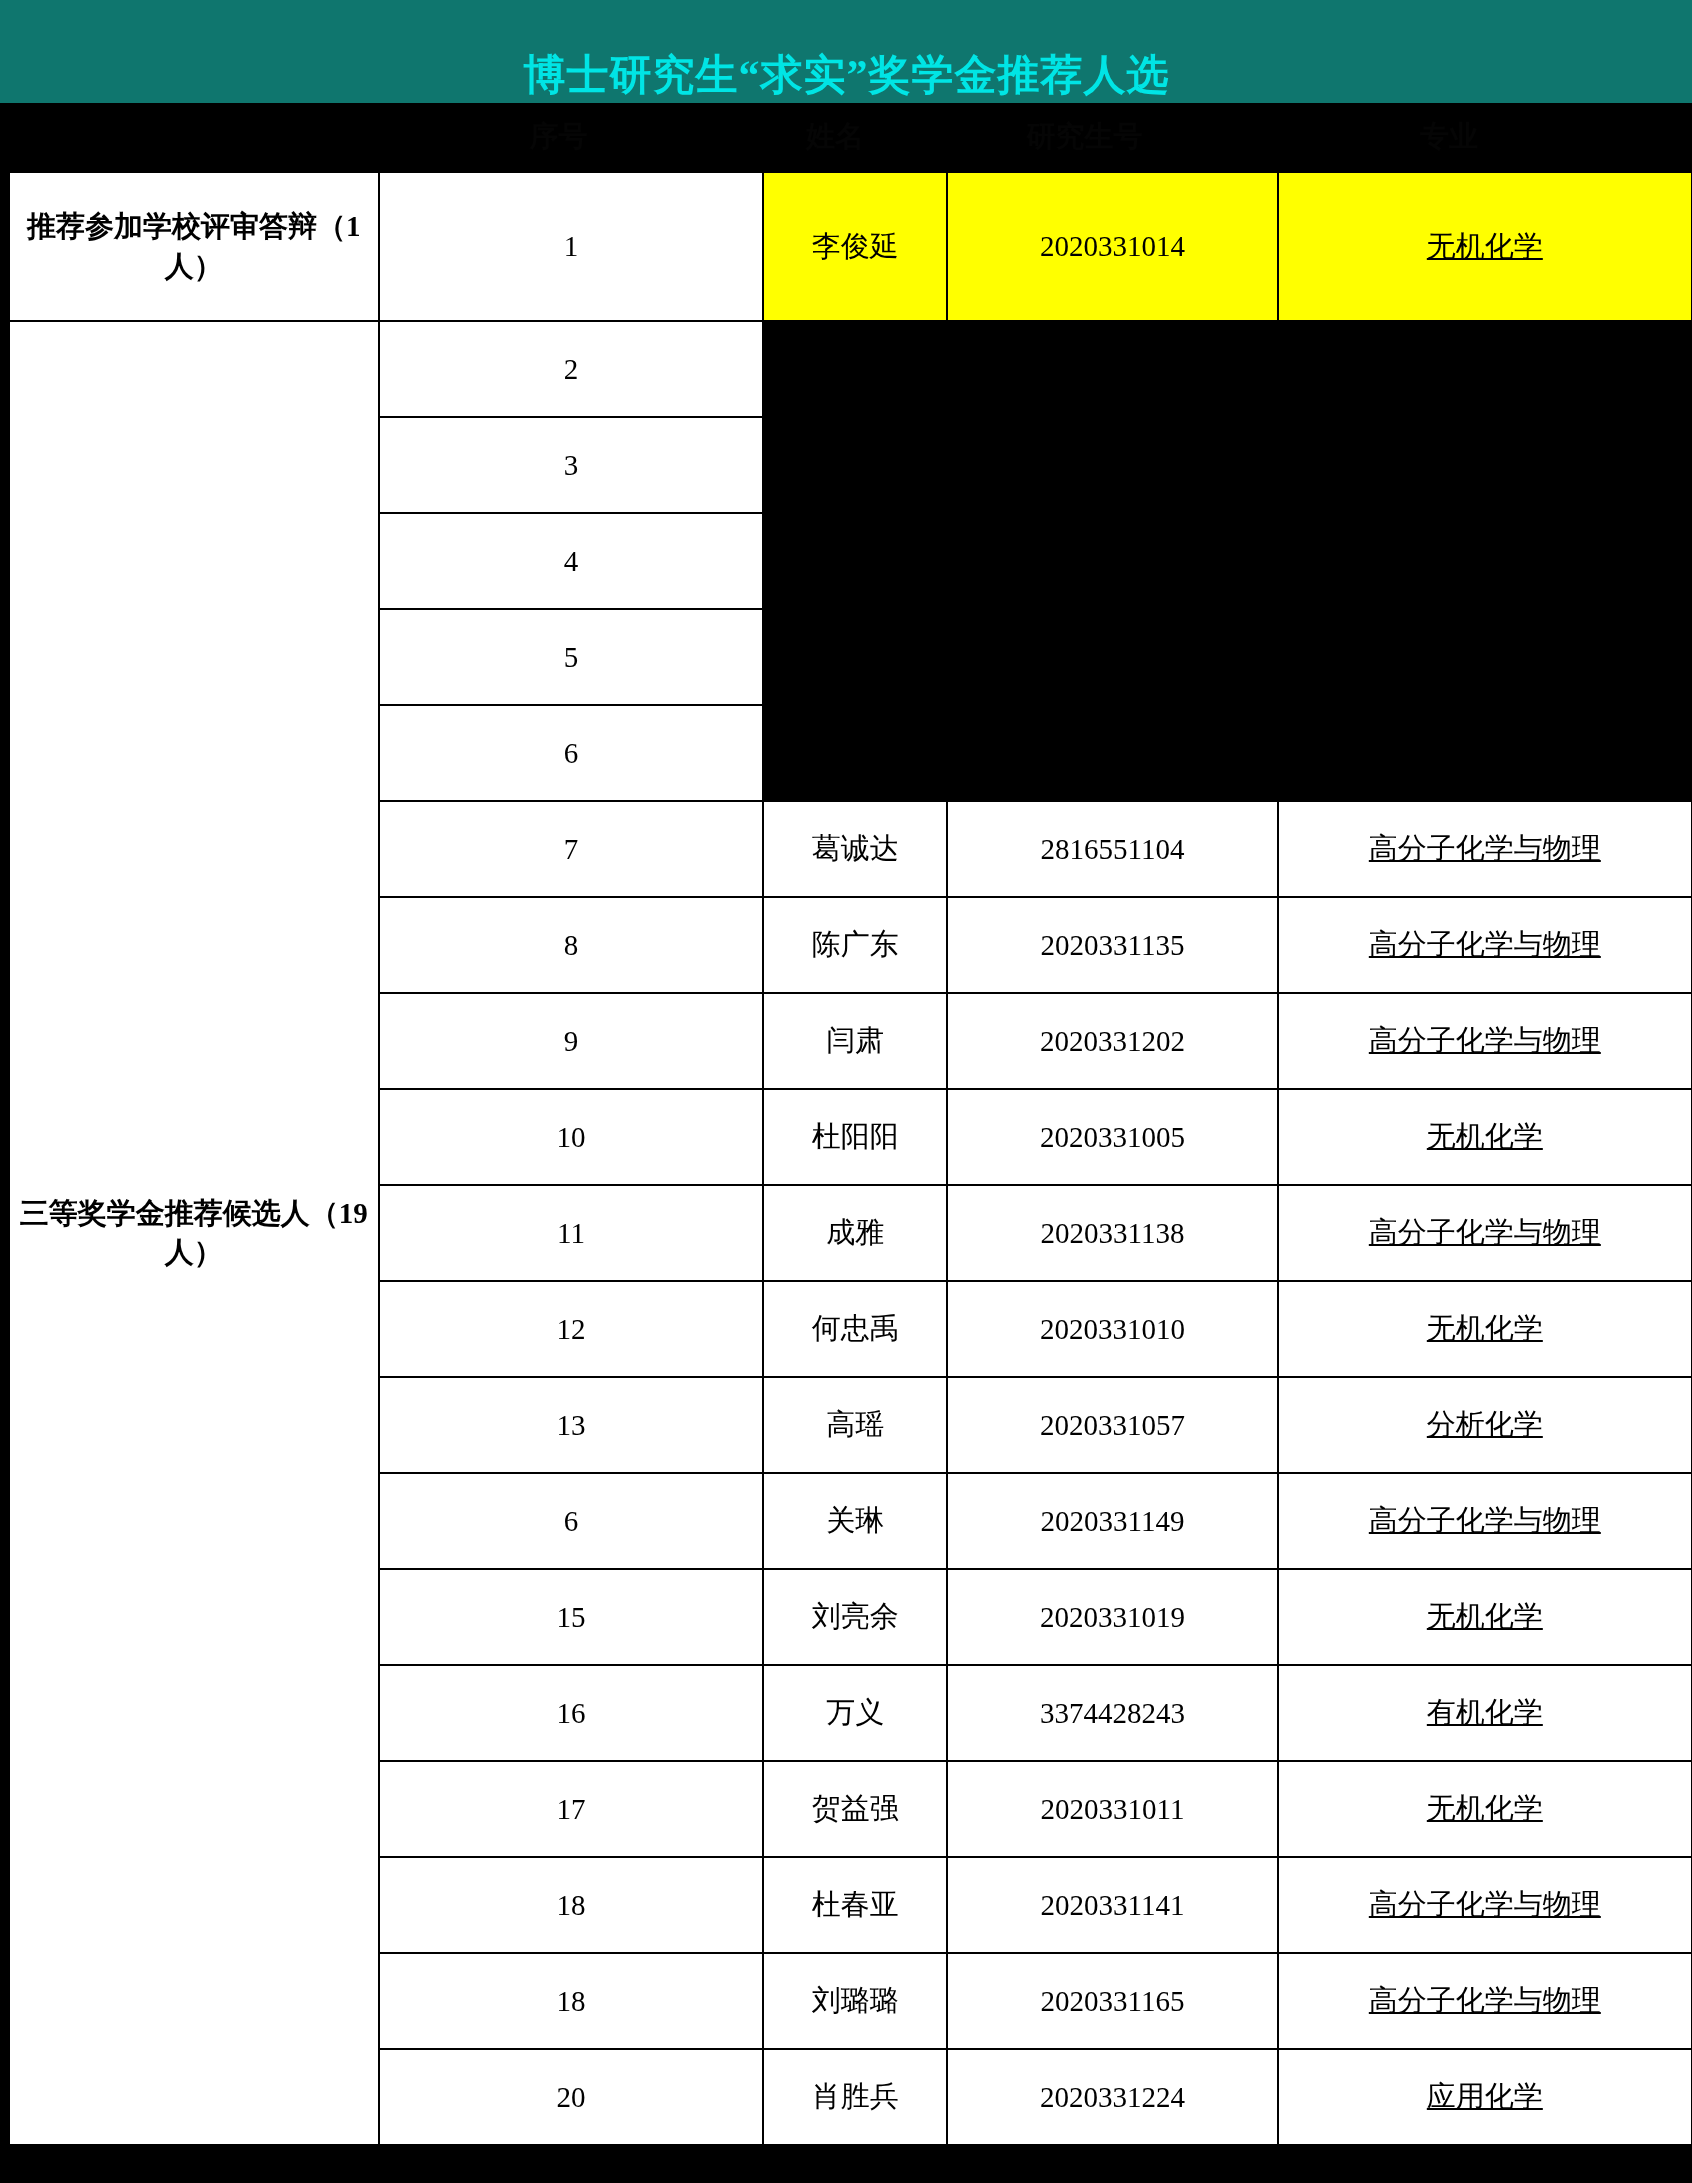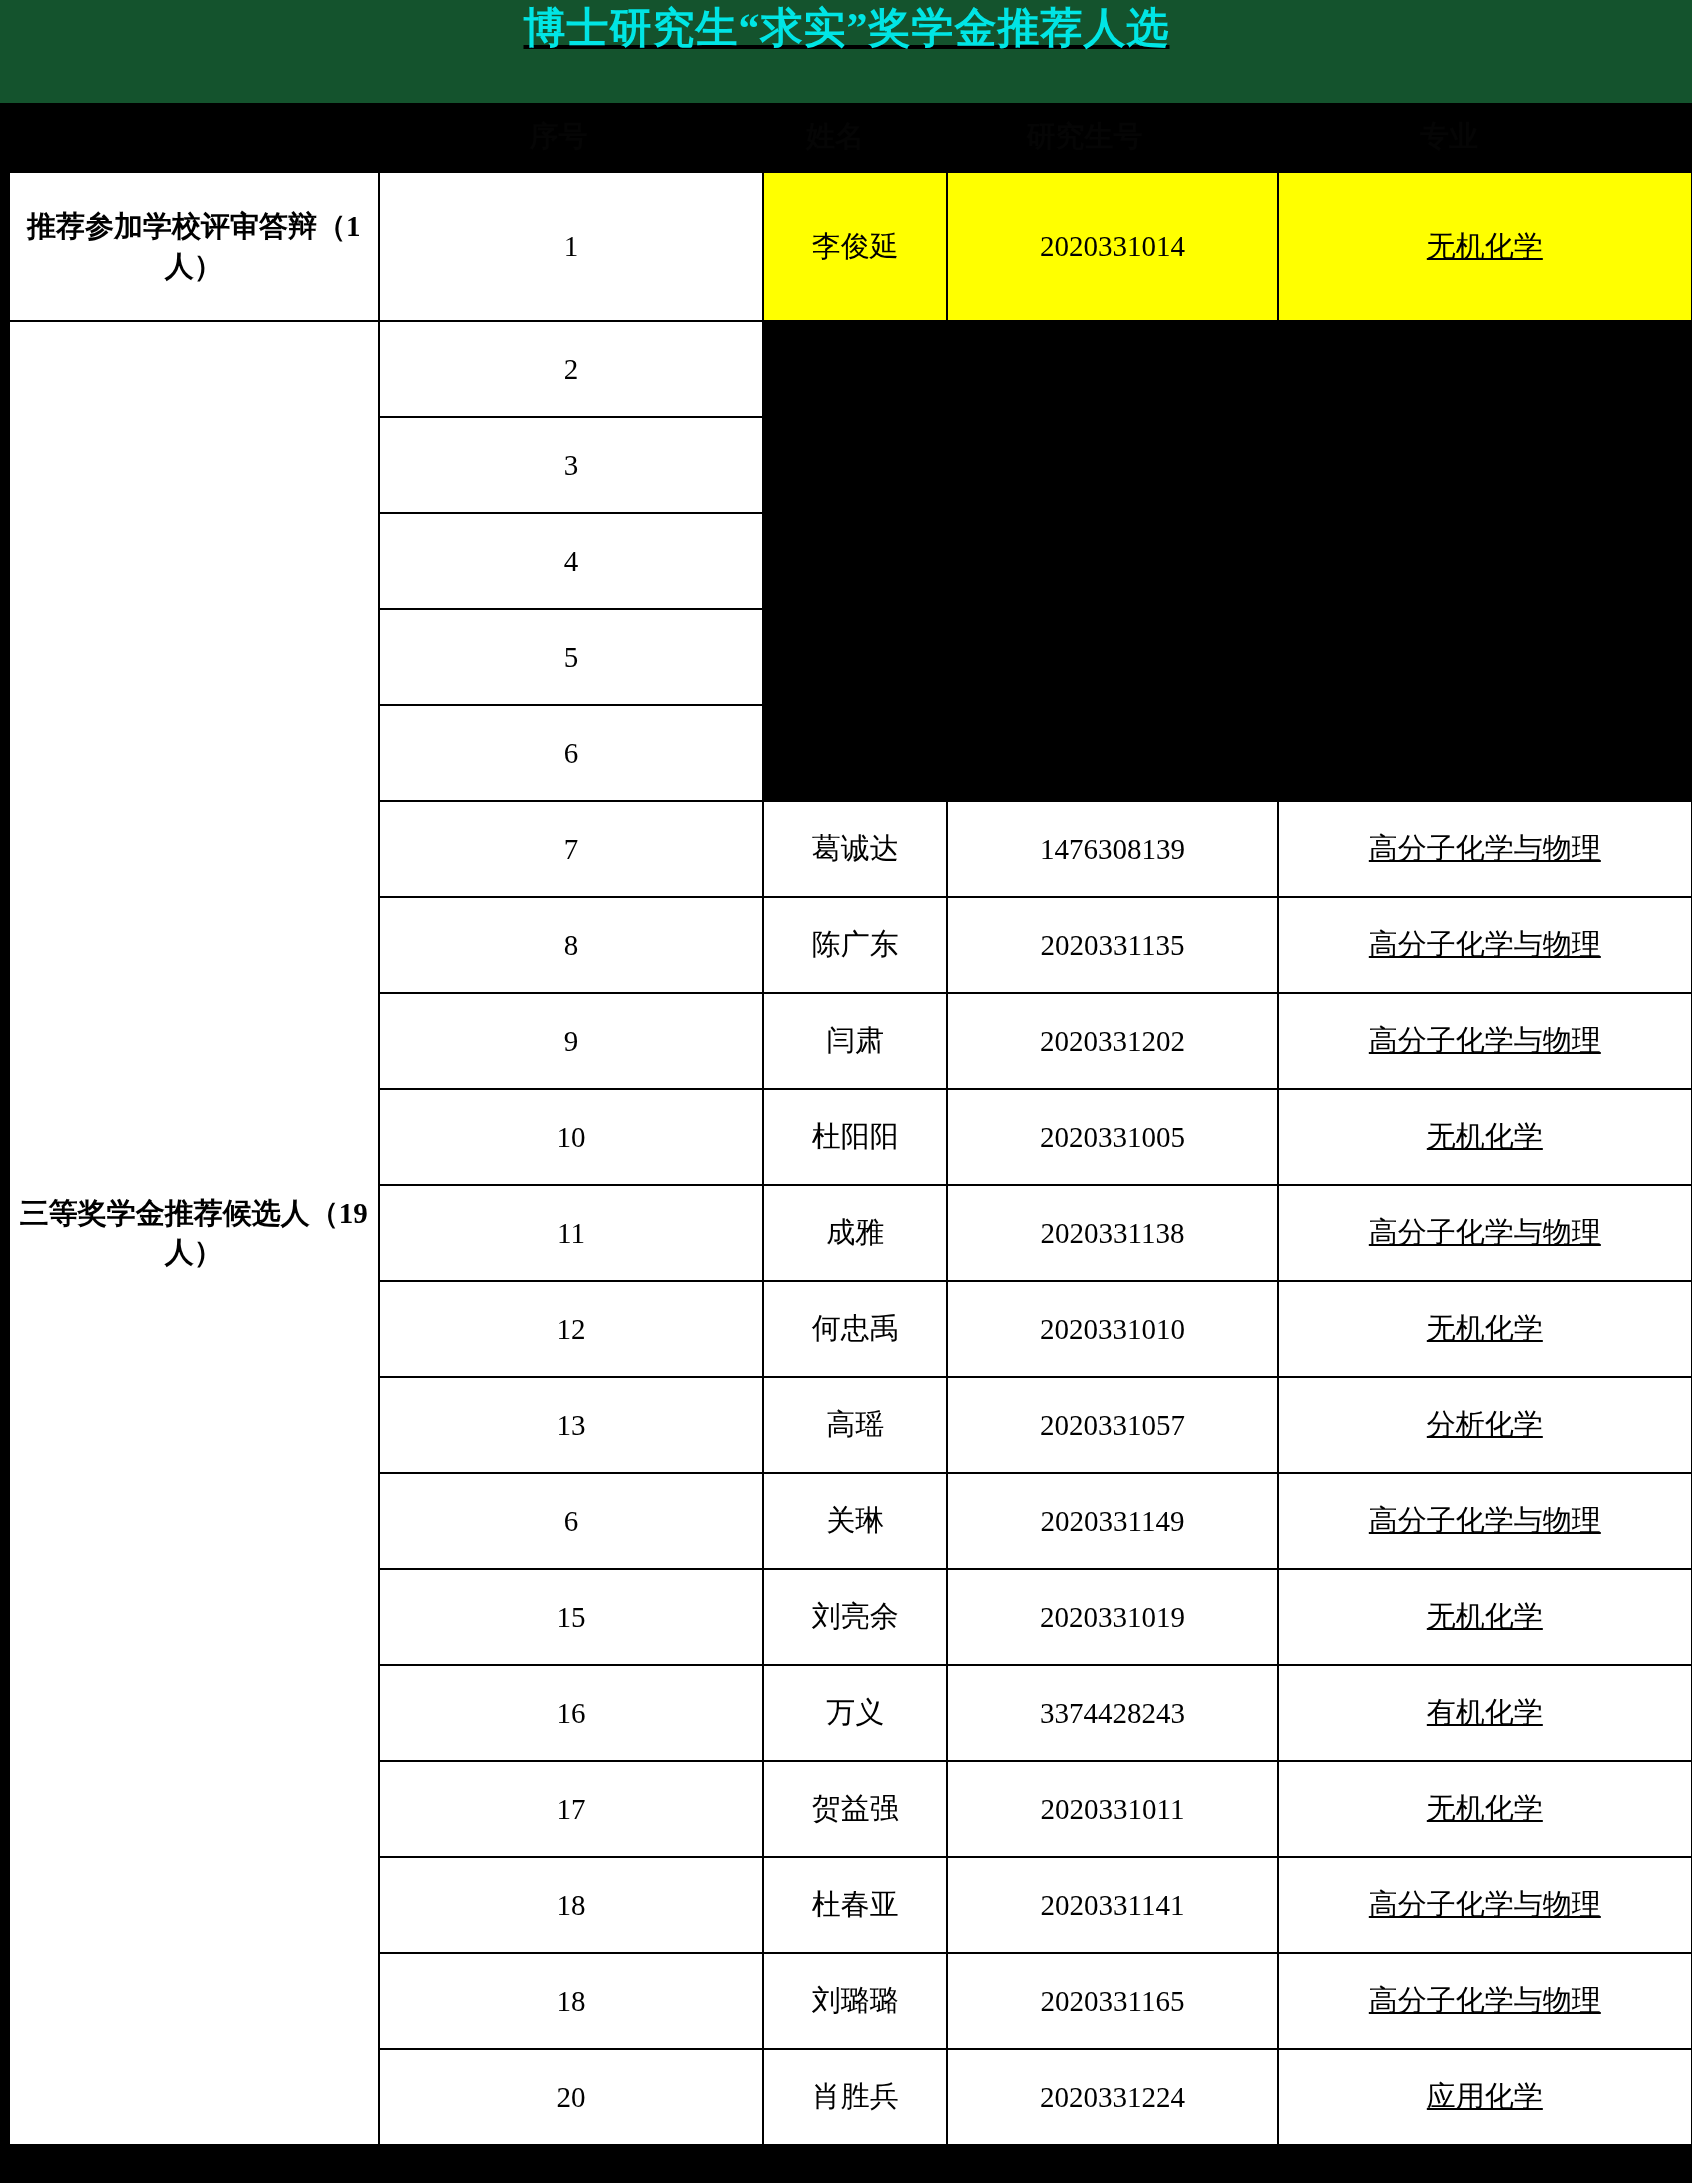--- a/index.html
+++ b/index.html
@@ -13,24 +13,23 @@
   }
   .page {
     position: relative;
     width: 1693px;
     min-height: 2183px;
     background: #000000;
   }
   .title-bar {
     height: 103px;
     display: flex;
-    align-items: flex-start;
+    align-items: flex-end;
     justify-content: center;
-    background: #14532d;
-    text-decoration: underline;
+    background: #0f766e;
   }
   .title-text {
     color: #00e5e5;
     font-size: 42px;
     font-weight: bold;
     letter-spacing: 1px;
     font-family: "Liberation Serif", "DejaVu Serif", serif;
   }
   .hidden-header {
     height: 68px;
@@ -145,21 +144,21 @@
         </tr>
         <tr class="masked">
           <td class="idx">6</td>
           <td class="name"></td>
           <td class="sid"></td>
           <td class="major"></td>
         </tr>
         <tr>
           <td class="idx">7</td>
           <td class="name">葛诚达</td>
-          <td class="sid">1476308139</td>
+          <td class="sid">2816551104</td>
           <td class="major">高分子化学与物理</td>
         </tr>
         <tr>
           <td class="idx">8</td>
           <td class="name">陈广东</td>
           <td class="sid">2020331135</td>
           <td class="major">高分子化学与物理</td>
         </tr>
         <tr>
           <td class="idx">9</td>

